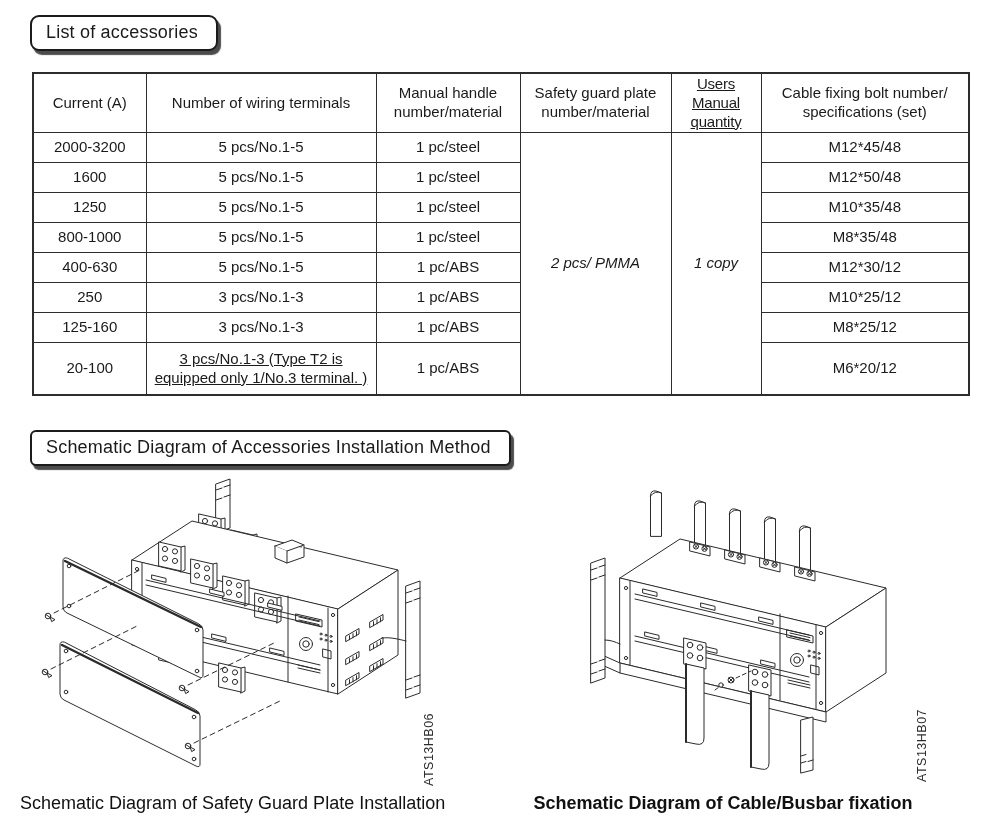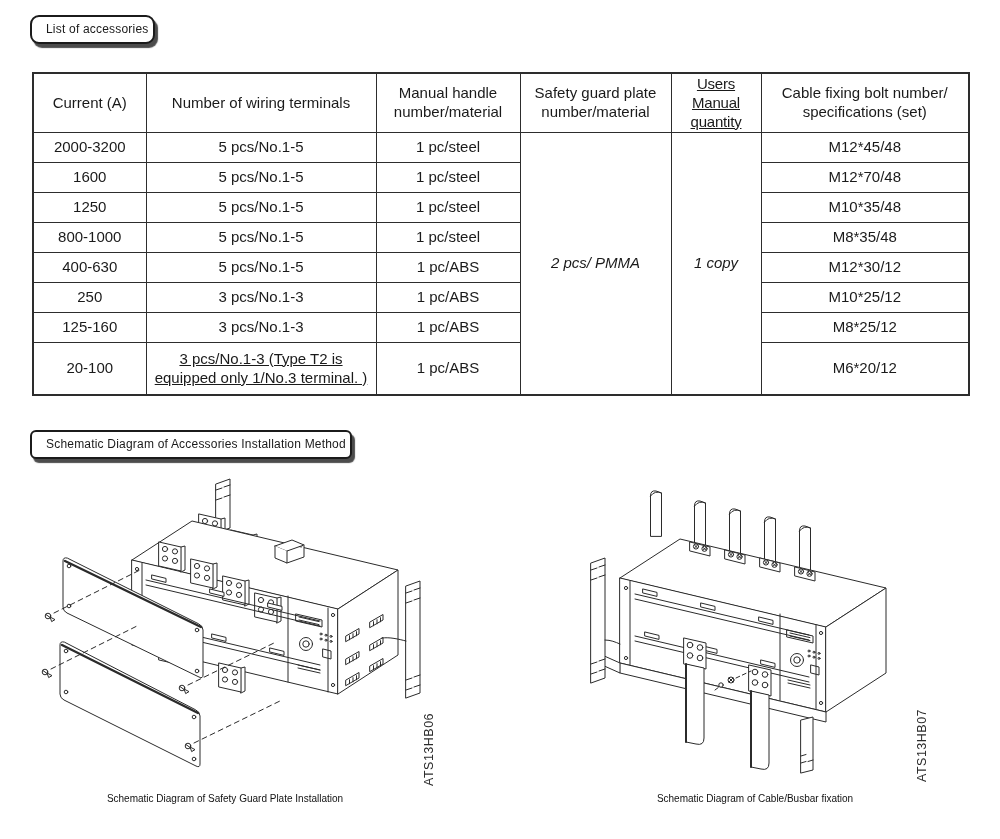--- a/index.html
+++ b/index.html
@@ -3,22 +3,22 @@
 <meta charset="utf-8">
 <style>
   html,body{margin:0;padding:0;background:#ffffff;}
   body{width:1000px;height:839px;position:relative;font-family:"Liberation Sans",sans-serif;color:#1a1a1a;}
 
   .title-box{
     position:absolute;
     background:#fff;
     border:2px solid #1b1b1b;
     border-radius:9px;
-    padding:5px 4px 6px 14px;
-    font-size:12px;
+    padding:5px 18px 6px 14px;
+    font-size:18px;
     letter-spacing:0.2px;
     box-shadow:3px 4px 1px rgba(45,45,45,0.85);
     white-space:nowrap;
   }
   #title1{left:30px;top:15px;}
   #title2{left:30px;top:430px;border-radius:6px;}
 
   table.acc{
     position:absolute;left:32px;top:72px;
     border-collapse:collapse;
@@ -54,27 +54,27 @@
     color:#2c2c2c;
     writing-mode:vertical-rl;
     transform:rotate(180deg);
     letter-spacing:0.5px;
   }
   #code-left{left:402px;top:218px;height:100px;}
   #code-right{left:360px;top:214px;height:100px;}
 
   .caption{
     position:absolute;
-    font-size:10px;
+    font-size:18px;
     color:#111;
     text-align:center;
     white-space:nowrap;
   }
   #cap-left{left:20px;top:793px;width:410px;}
-  #cap-right{left:555px;top:793px;width:400px;}
+  #cap-right{left:523px;top:793px;width:400px;font-weight:bold;}
 </style>
 </head>
 <body>
 
 <div class="title-box" id="title1">List of accessories</div>
 
 <table class="acc">
   <colgroup>
     <col style="width:113px">
       <col style="width:230px">
@@ -99,21 +99,21 @@
       <td>5 pcs/No.1-5</td>
       <td>1 pc/steel</td>
       <td class="merged" rowspan="8">2 pcs/ PMMA</td>
       <td class="merged" rowspan="8">1 copy</td>
       <td>M12*45/48</td>
     </tr>
     <tr>
       <td>1600</td>
       <td>5 pcs/No.1-5</td>
       <td>1 pc/steel</td>
-      <td>M12*70/48</td>
+      <td>M12*50/48</td>
     </tr>
     <tr>
       <td>1250</td>
       <td>5 pcs/No.1-5</td>
       <td>1 pc/steel</td>
       <td>M10*35/48</td>
     </tr>
     <tr>
       <td>800-1000</td>
       <td>5 pcs/No.1-5</td>

